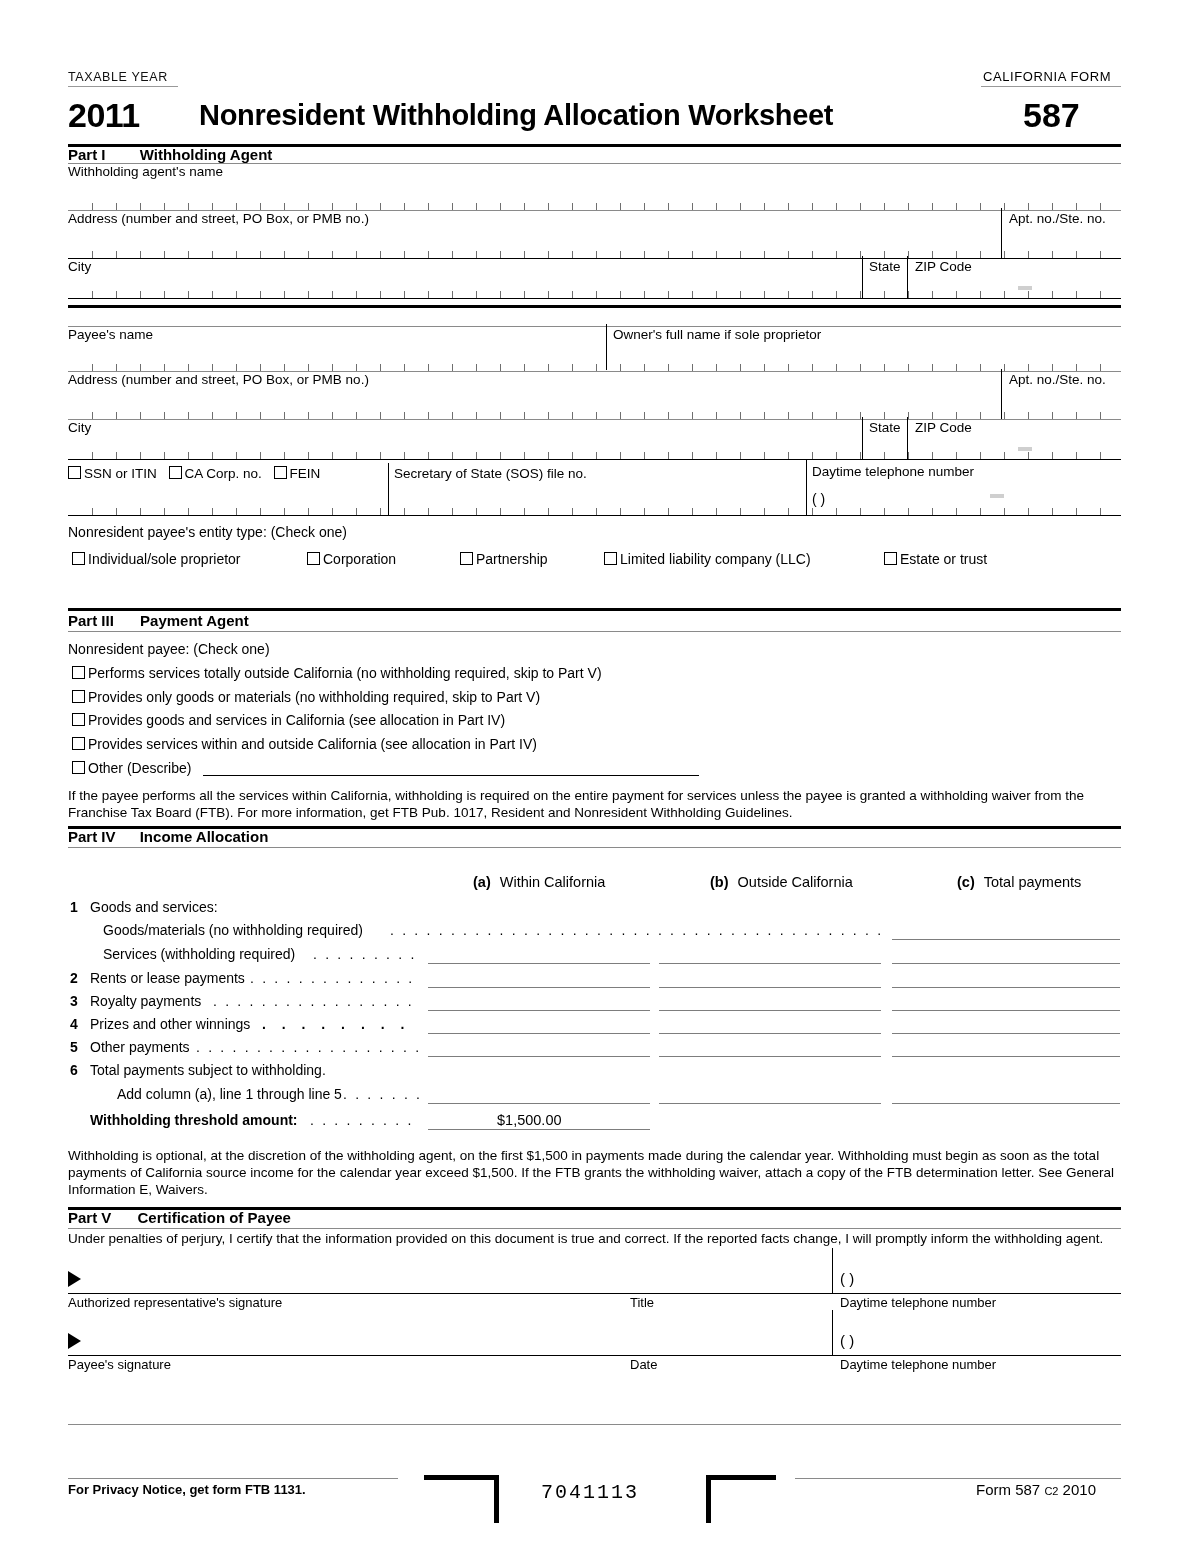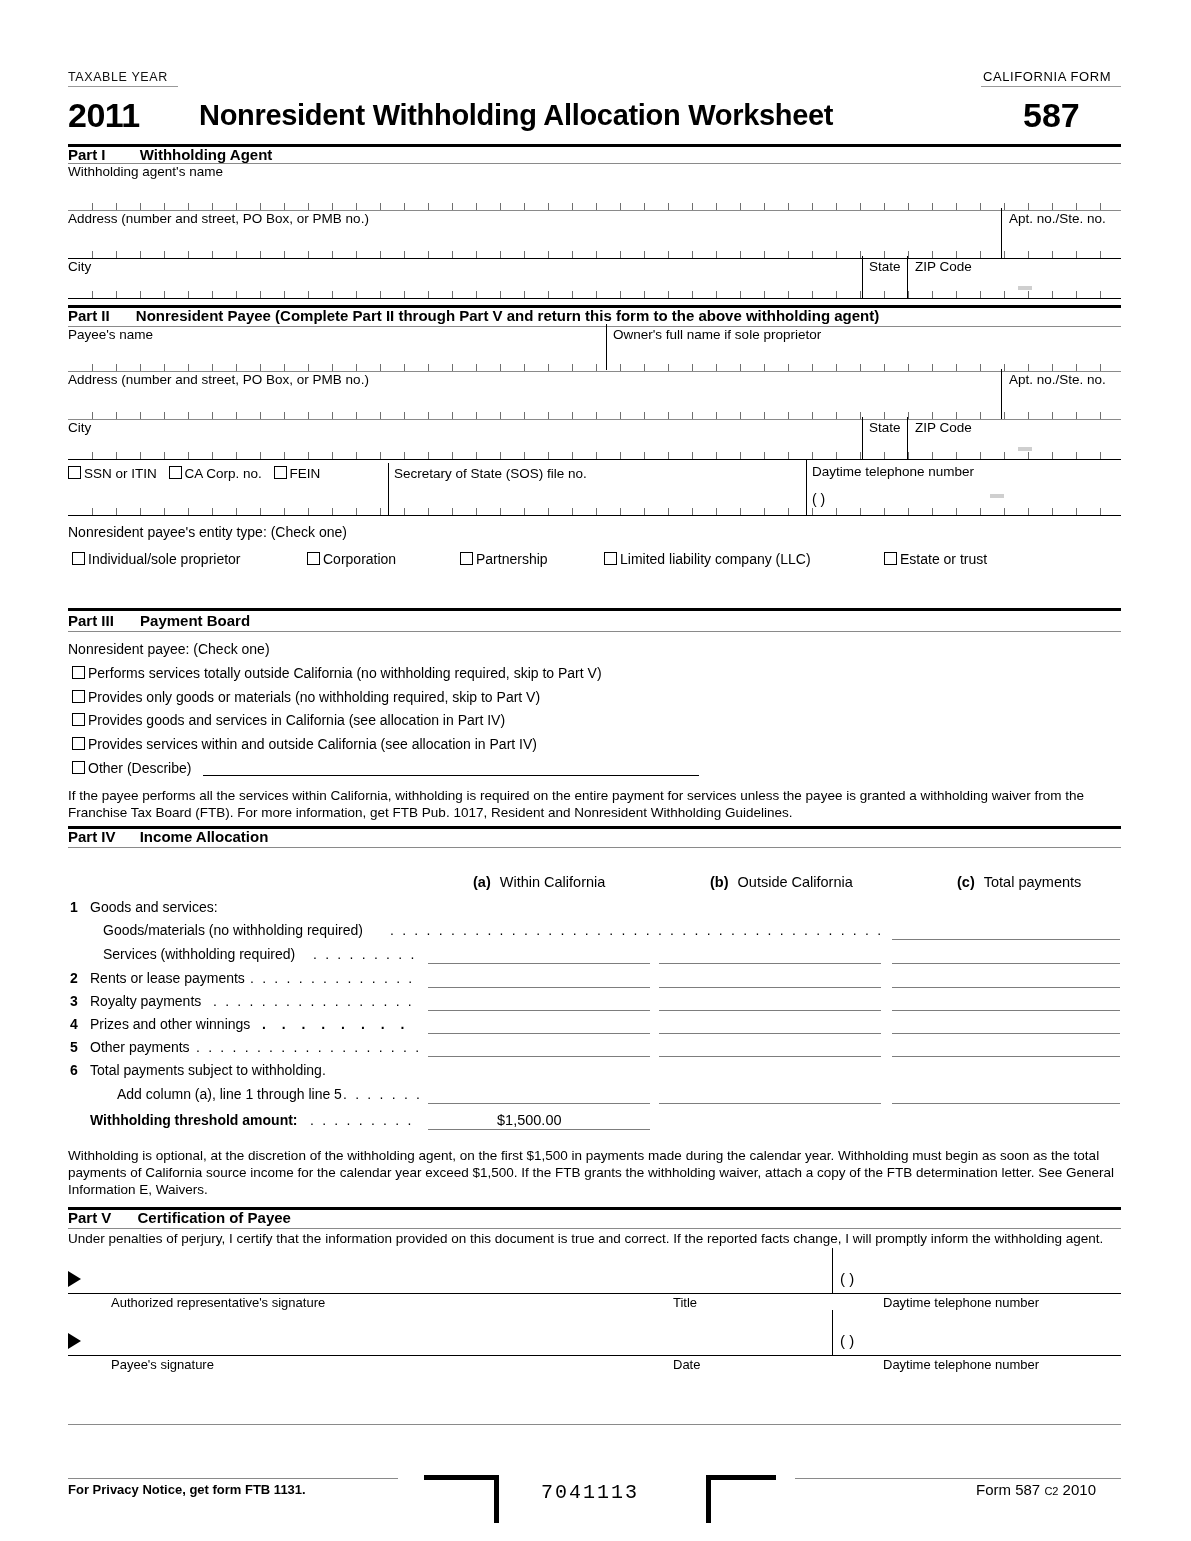--- a/index.html
+++ b/index.html
@@ -62,21 +62,21 @@
   .vline      { position: absolute; border-left: 1.5px solid #000; }
   .vline-thin { position: absolute; border-left: 1px solid #000; }
 
   
   .part-hd { position: absolute; font-size: 15px; font-weight: bold; }
   .part-hd .pnum { display:inline-block; }
   .part-hd .ptitle { display:inline-block; }
 
   
   .fld { position: absolute; font-size: 13.5px; white-space: nowrap; }
-  .fld-sm { position: absolute; font-size: 13px; white-space: nowrap; margin-left: 43px; }
+  .fld-sm { position: absolute; font-size: 13px; white-space: nowrap; }
 
   
   .ticks { position: absolute; height: 7px; overflow: hidden; }
   .ticks i {
     position: absolute; top: 0; width: 1px; height: 7px;
     background: #6f6f6f; display: block;
   }
 
   
   .cb {
@@ -290,24 +290,20 @@
       <i style="left:912px"></i>
       <i style="left:936px"></i>
       <i style="left:960px"></i>
       <i style="left:984px"></i>
       <i style="left:1008px"></i>
       <i style="left:1032px"></i>
     </div>
   <div class="rule-med" style="left:68px; top:298px; width:1053px;"></div>
 
   <div class="rule-thick" style="left:68px; top:305px; width:1053px;"></div>
-  <div class="part-hd" style="left:68px; top:307px;">
-    <span class="pnum">Part II</span>
-    <span class="ptitle" style="margin-left:22px;">Nonresident Payee (Complete Part II through Part V and return this form to the above withholding agent)</span>
-  </div>
   <div class="rule-gray" style="left:68px; top:326px; width:1053px;"></div>
 
   <div class="fld" style="left:68px; top:327px;">Payee's name</div>
   <div class="fld" style="left:613px; top:327px;">Owner's full name if sole proprietor</div>
   <div class="vline" style="left:606px; top:324px; height:46px;"></div>
   <div class="ticks" style="left:68px; top:364px; width:1053px;">
       <i style="left:24px"></i>
       <i style="left:48px"></i>
       <i style="left:72px"></i>
       <i style="left:96px"></i>
@@ -517,21 +513,21 @@
   <div class="fld" style="left:68px; top:524px; font-size:14px;">Nonresident payee's entity type: (Check one)</div>
   <div class="cbrow" style="left:72px; top:551px;"><span class="cb"></span><span>Individual/sole proprietor</span></div>
   <div class="cbrow" style="left:307px; top:551px;"><span class="cb"></span><span>Corporation</span></div>
   <div class="cbrow" style="left:460px; top:551px;"><span class="cb"></span><span>Partnership</span></div>
   <div class="cbrow" style="left:604px; top:551px;"><span class="cb"></span><span>Limited liability company (LLC)</span></div>
   <div class="cbrow" style="left:884px; top:551px;"><span class="cb"></span><span>Estate or trust</span></div>
 
   <div class="rule-thick" style="left:68px; top:608px; width:1053px;"></div>
   <div class="part-hd" style="left:68px; top:612px;">
     <span class="pnum">Part III</span>
-    <span class="ptitle" style="margin-left:22px;">Payment Board</span>
+    <span class="ptitle" style="margin-left:22px;">Payment Agent</span>
   </div>
   <div class="rule-gray" style="left:68px; top:631px; width:1053px;"></div>
 
   <div class="fld" style="left:68px; top:641px; font-size:14px;">Nonresident payee: (Check one)</div>
 
   <div class="cbrow" style="left:72px; top:665px;"><span class="cb"></span><span>Performs services totally outside California (no withholding required, skip to Part V)</span></div>
   <div class="cbrow" style="left:72px; top:689px;"><span class="cb"></span><span>Provides only goods or materials (no withholding required, skip to Part V)</span></div>
   <div class="cbrow" style="left:72px; top:712px;"><span class="cb"></span><span>Provides goods and services in California (see allocation in Part IV)</span></div>
   <div class="cbrow" style="left:72px; top:736px;"><span class="cb"></span><span>Provides services within and outside California (see allocation in Part IV)</span></div>
   <div class="cbrow" style="left:72px; top:760px;"><span class="cb"></span><span>Other (Describe)</span></div>

